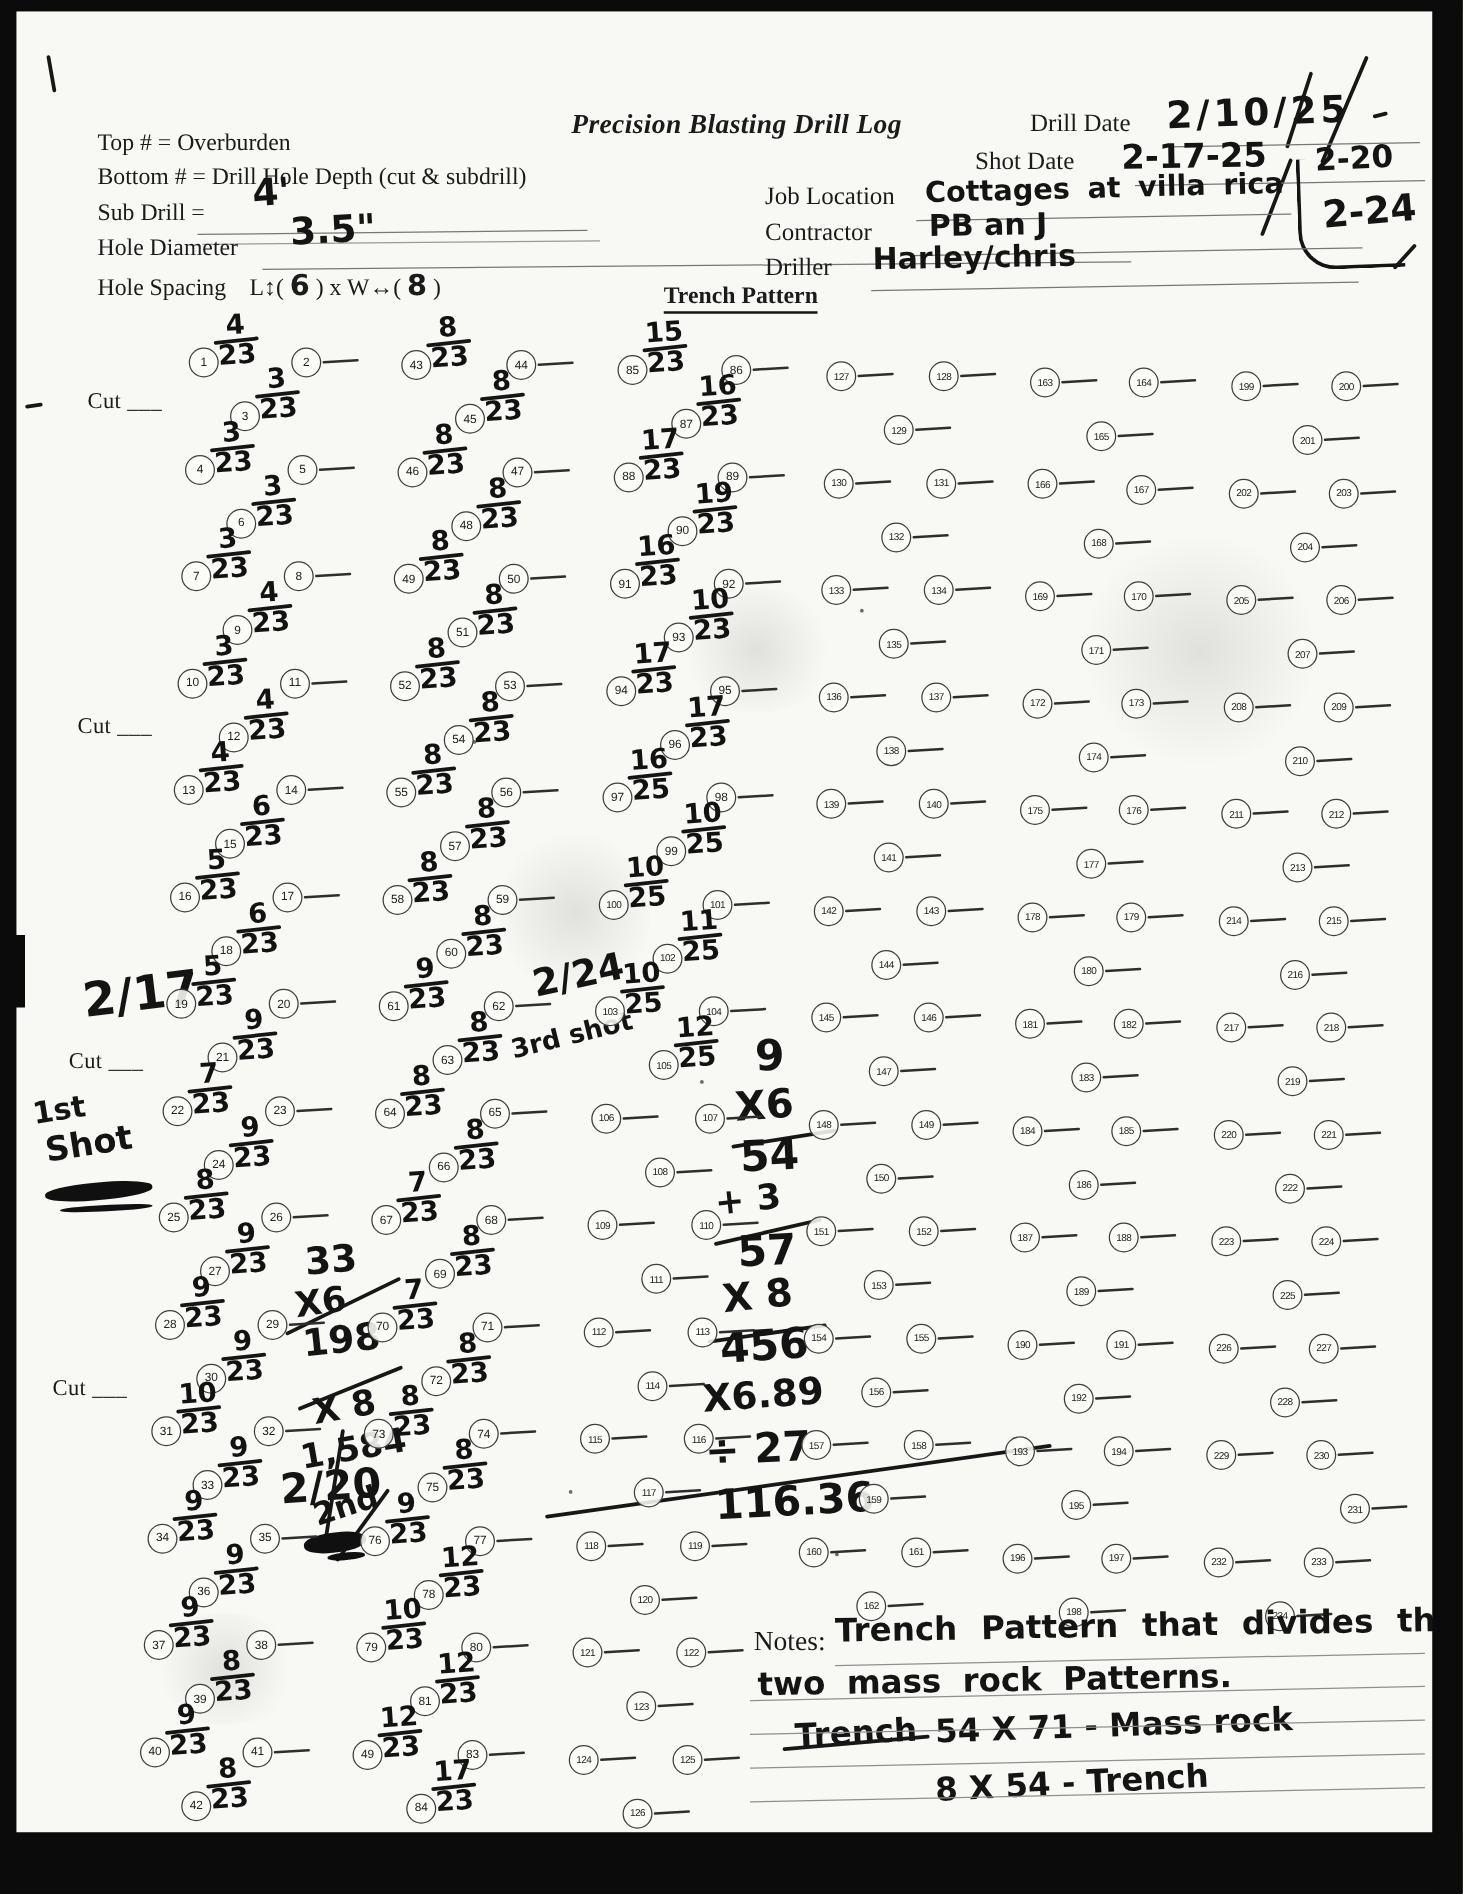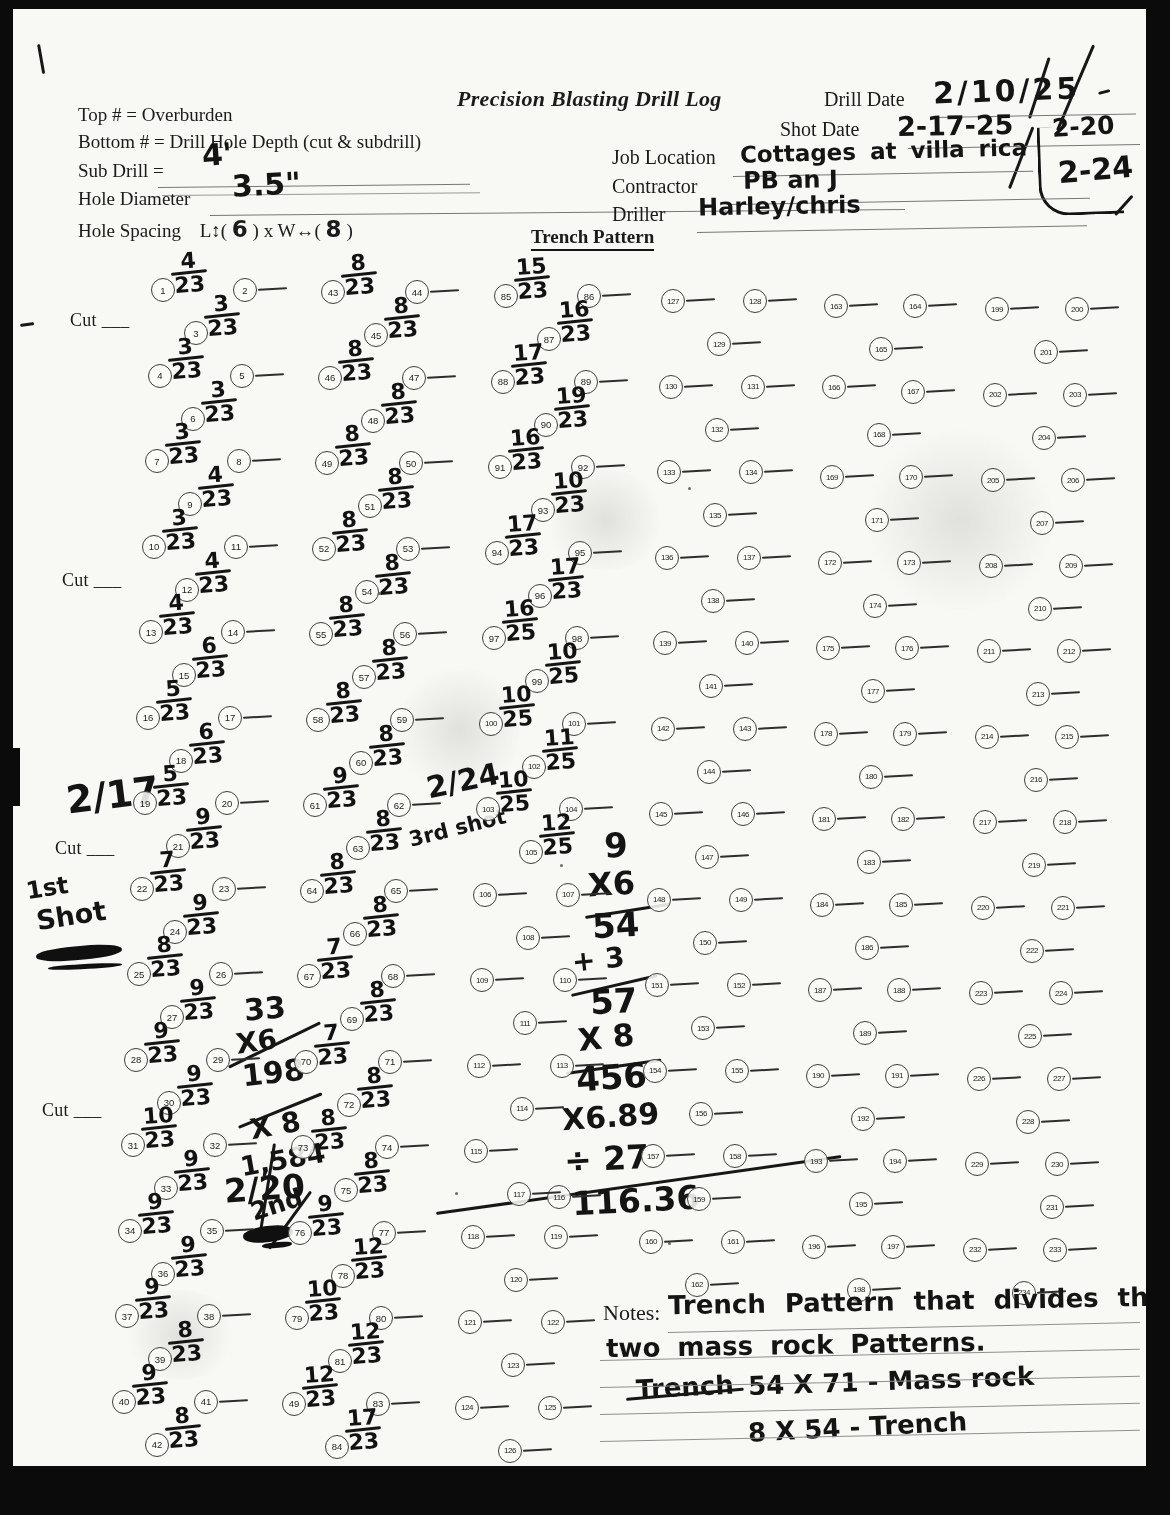--- a/index.html
+++ b/index.html
@@ -873,21 +873,21 @@
         <div class="hdash"></div>
       </div>
       <div class="hole" style="left: 510px; top: 1096.5px;">
         <div class="circ c3">114</div>
         <div class="hdash"></div>
       </div>
       <div class="hole" style="left: 464px; top: 1139px;">
         <div class="circ c3">115</div>
         <div class="hdash"></div>
       </div>
-      <div class="hole" style="left: 547px; top: 1185px;">
+      <div class="hole" style="left: 547px; top: 1139px;">
         <div class="circ c3">116</div>
         <div class="hdash"></div>
       </div>
       <div class="hole" style="left: 507px; top: 1182px;">
         <div class="circ c3">117</div>
         <div class="hdash"></div>
       </div>
       <div class="hole" style="left: 461px; top: 1224.5px;">
         <div class="circ c3">118</div>
         <div class="hdash"></div>
@@ -1333,21 +1333,21 @@
         <div class="hdash"></div>
       </div>
       <div class="hole" style="left: 965px; top: 1152px;">
         <div class="circ c3">229</div>
         <div class="hdash"></div>
       </div>
       <div class="hole" style="left: 1045px; top: 1152px;">
         <div class="circ c3">230</div>
         <div class="hdash"></div>
       </div>
-      <div class="hole" style="left: 1040px; top: 1195px; padding-left: 16px;">
+      <div class="hole" style="left: 1072px; top: 1195px; padding-left: 16px;">
         <div class="circ c3">231</div>
         <div class="hdash"></div>
       </div>
       <div class="hole" style="left: 963px; top: 1237.5px;">
         <div class="circ c3">232</div>
         <div class="hdash"></div>
       </div>
       <div class="hole" style="left: 1043px; top: 1237.5px;">
         <div class="circ c3">233</div>
         <div class="hdash"></div>

